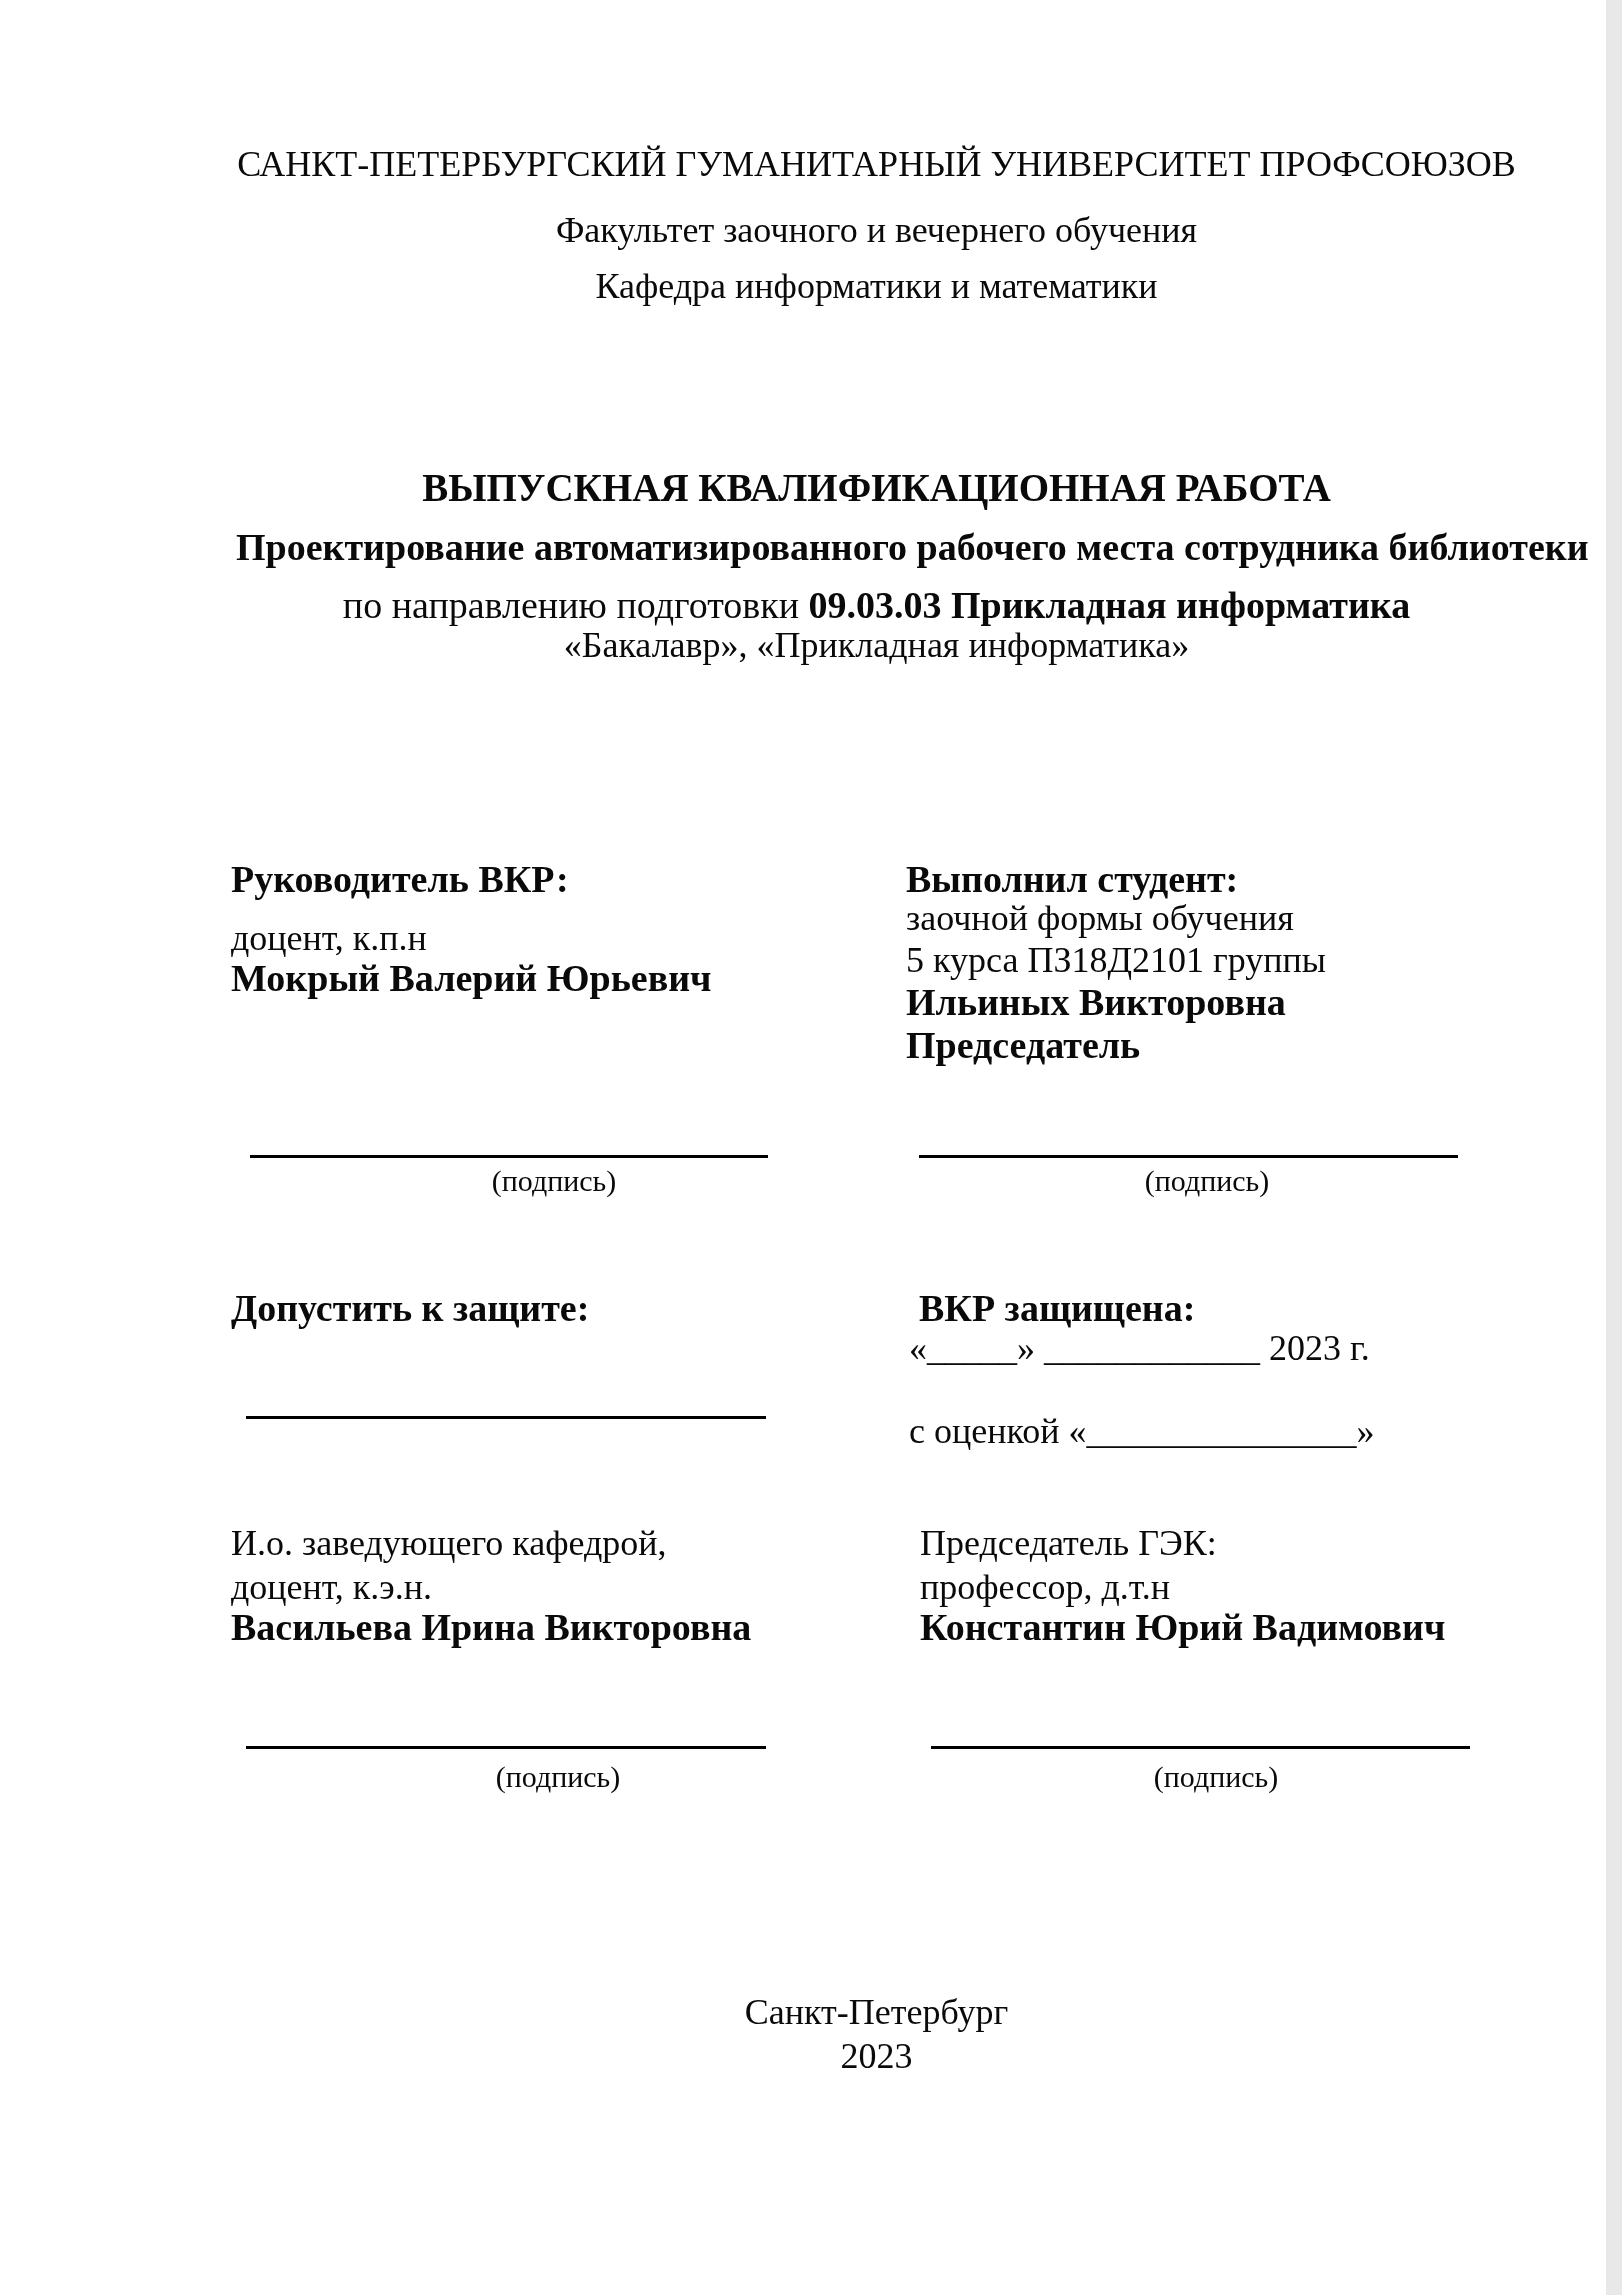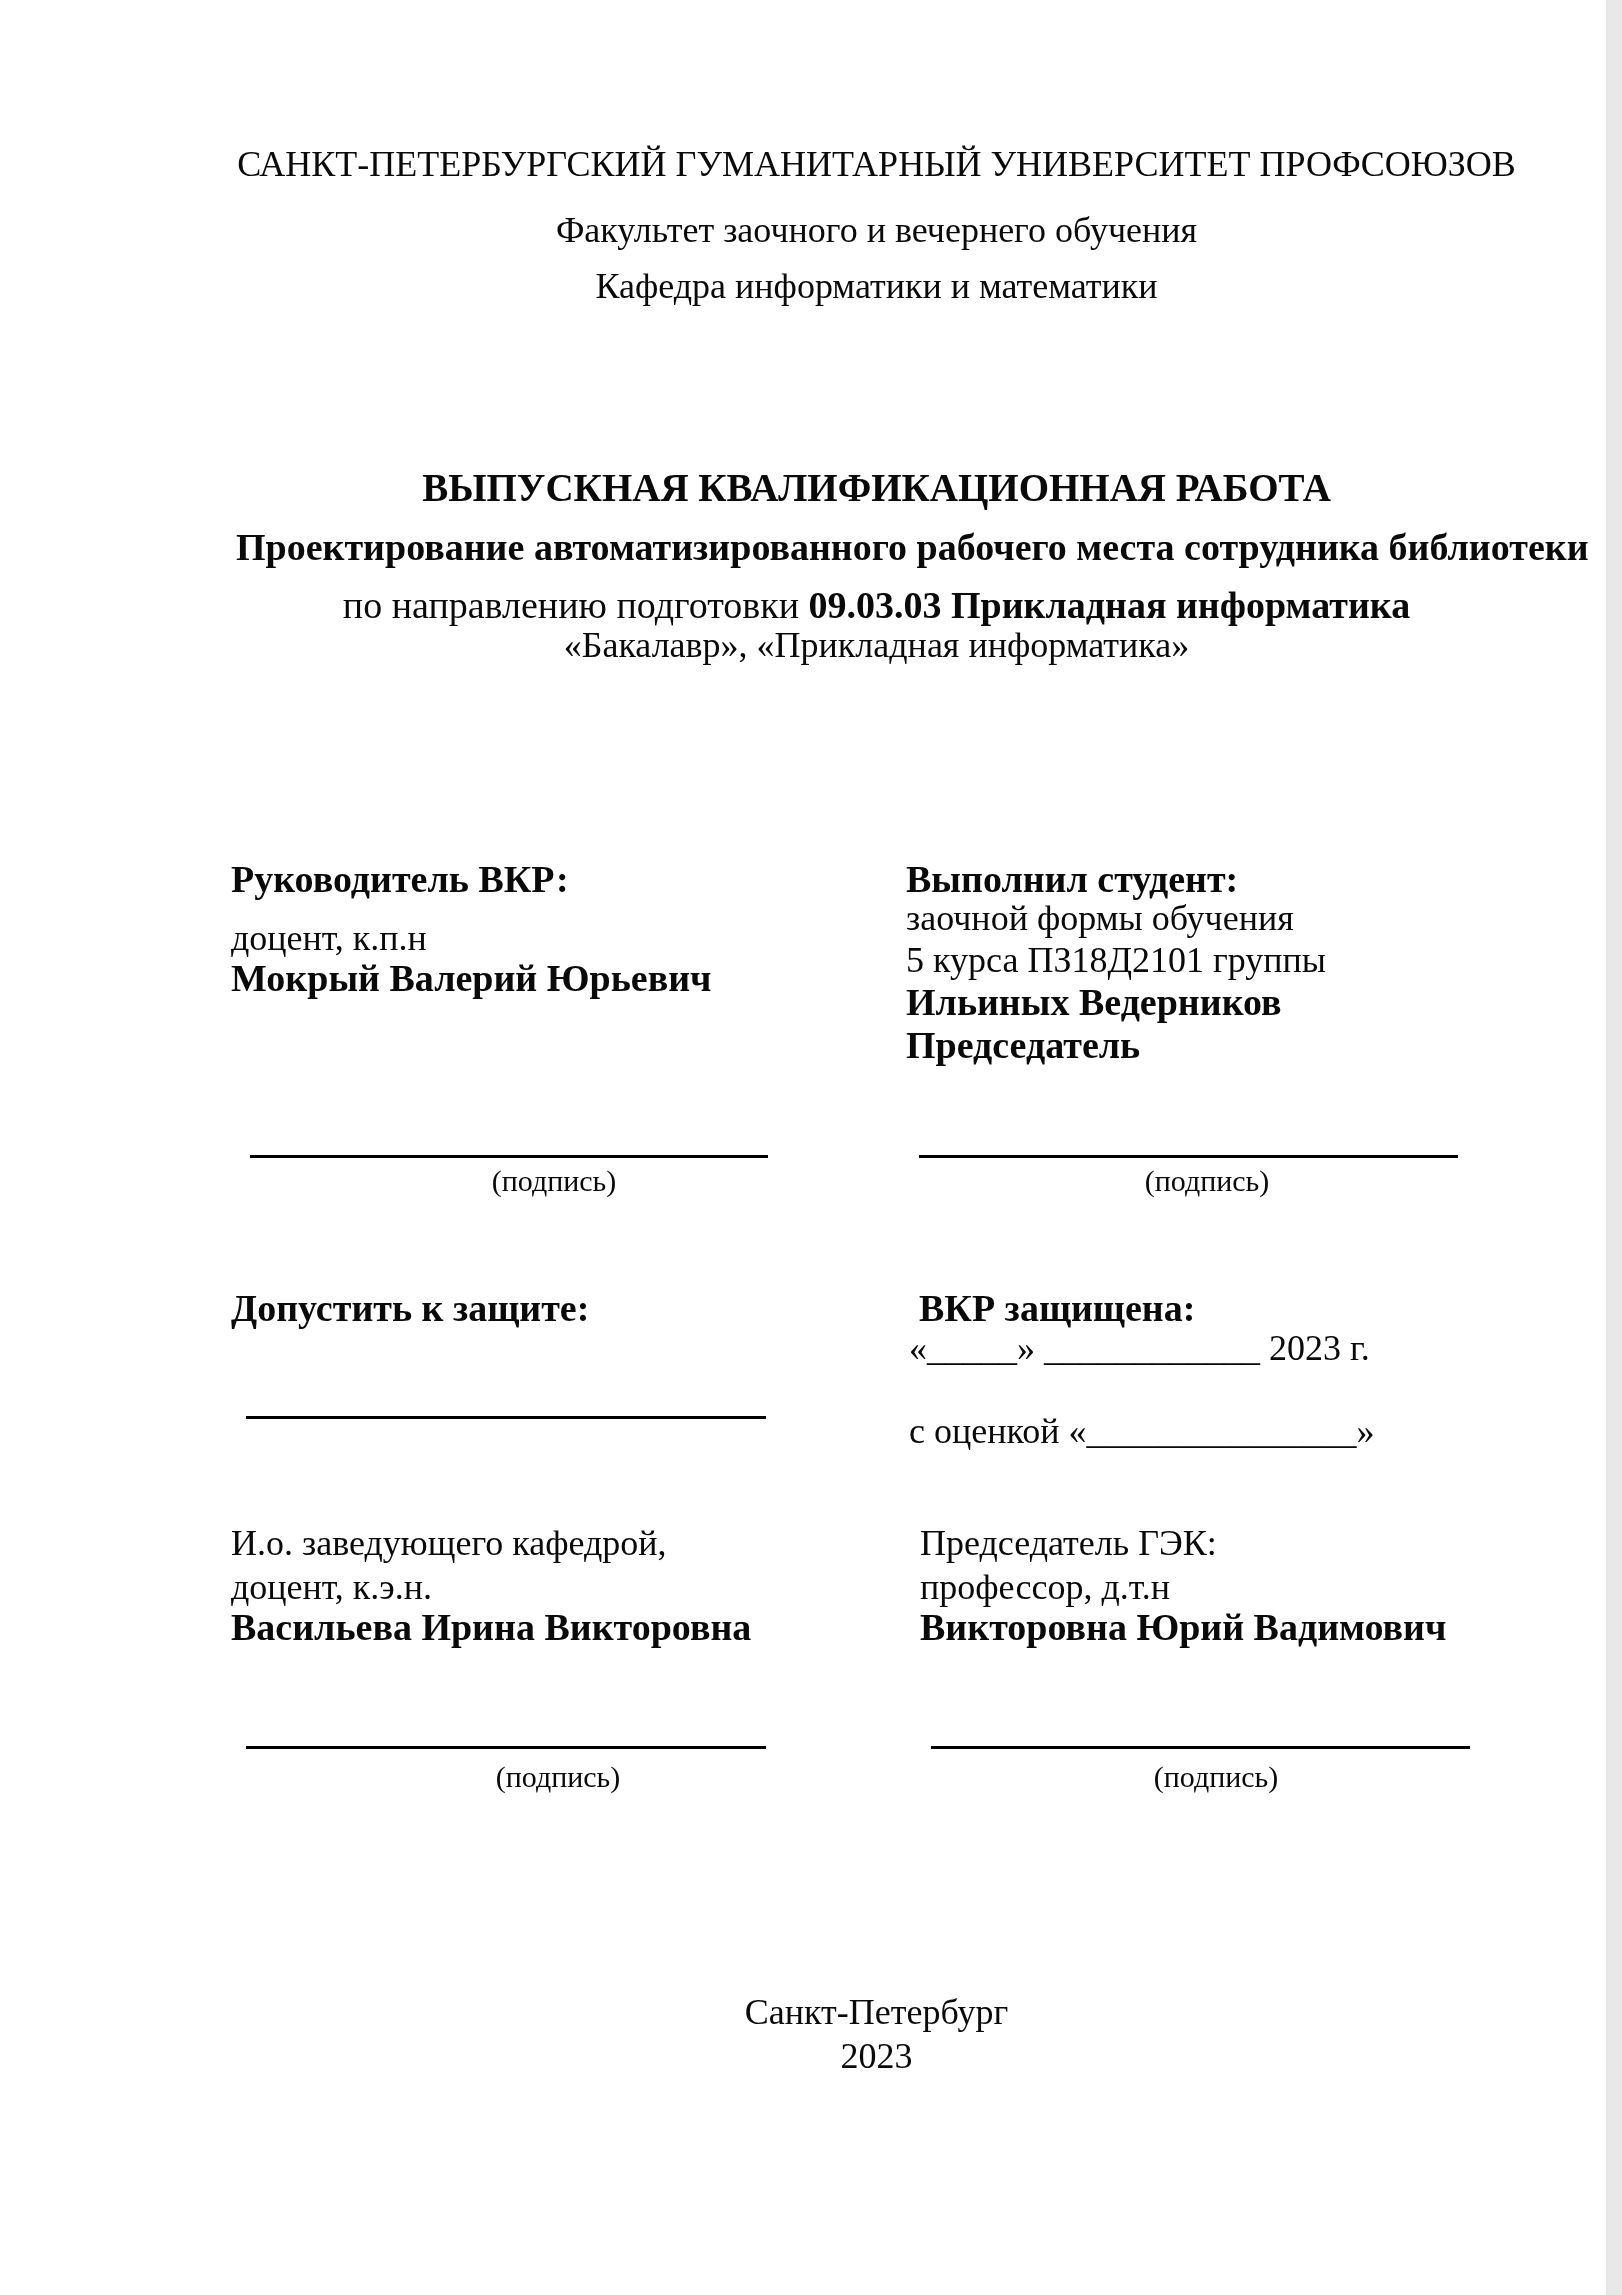--- a/index.html
+++ b/index.html
@@ -35,42 +35,42 @@
   <div class="abs c t48" style="top:586px;"><span>по направлению подготовки </span><span class="b">09.03.03 Прикладная информатика</span></div>
   <div class="abs c t46" style="top:627px;">«Бакалавр», «Прикладная информатика»</div>
 
   <div class="abs t48 b" style="left:231px;top:860px;text-align:center;">Руководитель ВКР:</div>
   <div class="abs t46" style="left:231px;top:920px;">доцент, к.п.н</div>
   <div class="abs t48 b" style="left:231px;top:959px;">Мокрый Валерий Юрьевич</div>
 
   <div class="abs t48 b" style="left:906px;top:860px;">Выполнил студент:</div>
   <div class="abs t46" style="left:906px;top:900px;">заочной формы обучения</div>
   <div class="abs t46" style="left:906px;top:942px;">5 курса ПЗ18Д2101 группы</div>
-  <div class="abs t48 b" style="left:906px;top:983px;">Ильиных Ведерников</div>
+  <div class="abs t48 b" style="left:906px;top:983px;">Ильиных Викторовна</div>
   <div class="abs t48 b" style="left:906px;top:1026px;">Председатель</div>
 
   <div class="sigline" style="left:250px;top:1155px;width:518px;"></div>
   <div class="sigline" style="left:919px;top:1155px;width:539px;"></div>
   <div class="pod" style="left:554px;top:1166px;">(подпись)</div>
   <div class="pod" style="left:1207px;top:1166px;">(подпись)</div>
 
   <div class="abs t48 b" style="left:231px;top:1289px;">Допустить к защите:</div>
   <div class="abs t48 b" style="left:919px;top:1289px;">ВКР защищена:</div>
 
   <div class="abs t46" style="left:909px;top:1330px;">«_____» ____________ 2023 г.</div>
   <div class="sigline" style="left:246px;top:1416px;width:520px;"></div>
   <div class="abs t46" style="left:909px;top:1413px;">с оценкой «_______________»</div>
 
   <div class="abs t46" style="left:231px;top:1525px;">И.о. заведующего кафедрой,</div>
   <div class="abs t46" style="left:231px;top:1569px;">доцент, к.э.н.</div>
   <div class="abs t48 b" style="left:231px;top:1608px;">Васильева Ирина Викторовна</div>
 
   <div class="abs t46" style="left:920px;top:1525px;">Председатель ГЭК:</div>
   <div class="abs t46" style="left:920px;top:1569px;">профессор, д.т.н</div>
-  <div class="abs t48 b" style="left:920px;top:1608px;">Викторовна Юрий Вадимович</div>
+  <div class="abs t48 b" style="left:920px;top:1608px;">Константин Юрий Вадимович</div>
 
   <div class="sigline" style="left:246px;top:1746px;width:520px;"></div>
   <div class="sigline" style="left:931px;top:1746px;width:539px;"></div>
   <div class="pod" style="left:558px;top:1762px;">(подпись)</div>
   <div class="pod" style="left:1216px;top:1762px;">(подпись)</div>
 
   <div class="abs c t46" style="top:1994px;">Санкт-Петербург</div>
   <div class="abs c t46" style="top:2038px;">2023</div>
 
 </div>

